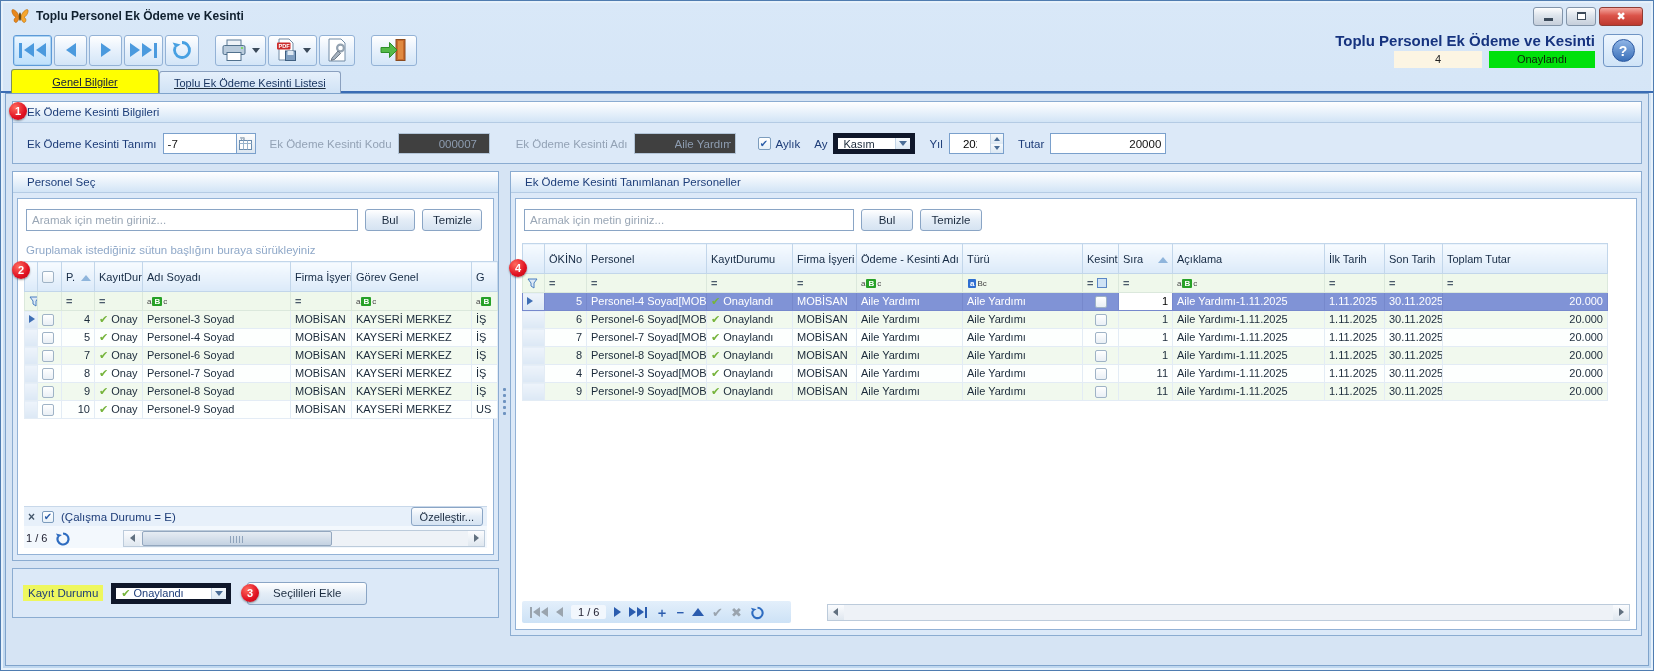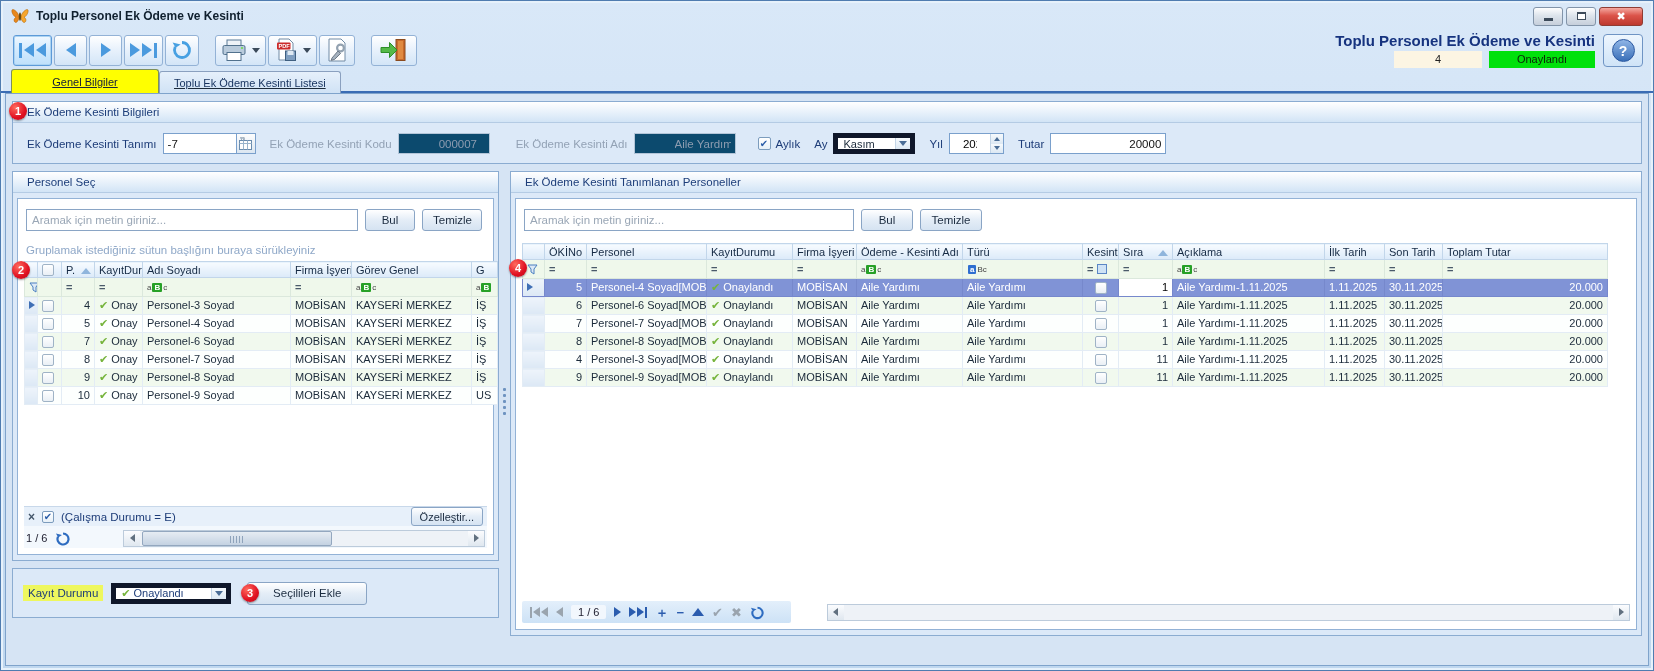--- a/index.html
+++ b/index.html
@@ -39,21 +39,21 @@
 
 .content{position:absolute;top:92px;left:4px;right:4px;bottom:4px;background:#d6e4f4;border:1px solid #7fa3cb;padding:7px 6px 6px 6px;}
 .groupbox{border:1px solid #8bacd1;background:#dce9f8;position:relative;}
 .group-header{height:21px;background:linear-gradient(#ffffff,#d2e4f6);border-bottom:1px solid #b4cbe4;display:flex;align-items:center;padding-left:14px;font-size:11.5px;color:#1d3e7a;}
 .badge{position:absolute;width:18px;height:18px;border-radius:50%;background:radial-gradient(circle at 35% 30%,#ff6a5e,#e01021 60%,#b50d1b);color:#fff;font-weight:bold;font-size:11px;display:flex;align-items:center;justify-content:center;z-index:30;box-shadow:0 1px 2px rgba(0,0,0,.4);}
 
 .form-row{display:flex;align-items:center;padding:10px 10px 9px 14px;}
 .lbl{color:#1d3c78;font-size:11.5px;margin-right:6px;white-space:nowrap;}
 .lbl.dis{color:#93a2b5;}
 input.txt{height:21px;border:1px solid #7aa0cc;background:#fff;font:11.5px "Liberation Sans","DejaVu Sans",sans-serif;padding:0 4px;color:#111;}
-input.txt.dis{background:#0c4a6e;color:#8d9cb0;border-color:#b3c5d8;padding-left:40px;}
+input.txt.dis{background:#404040;color:#8d9cb0;border-color:#b3c5d8;padding-left:40px;}
 input.txt.right{text-align:right;}
 .tanim-wrap{display:flex;margin-right:14px;}
 .mini-btn{width:19px;height:21px;border:1px solid #7aa0cc;border-left:none;background:linear-gradient(#fdfdfd,#dbe6f1);display:flex;align-items:center;justify-content:center;}
 .cb{width:13px;height:13px;border:1px solid #7c9cbd;border-radius:2px;background:linear-gradient(#fff,#e7f0f8);display:inline-flex;align-items:center;justify-content:center;flex:none;}
 .cb.checked::after{content:"✔";font-size:10px;color:#2b5da8;line-height:1;}
 .combo{height:21px;border:5px solid #0f172a;background:#fff;display:flex;align-items:center;padding-left:5px;position:relative;}
 .combo .cd{margin-left:auto;width:15px;height:100%;display:flex;align-items:center;justify-content:center;background:linear-gradient(#f6fafd,#dce8f3);border-left:1px solid #c2d4e6;}
 .tri-down{width:0;height:0;border:4px solid transparent;border-top:5px solid #4a6d96;border-bottom:0;}
 .spinner{display:flex;border:1px solid #7aa0cc;background:#fff;height:21px;}
 .spinner input{width:40px;border:none;text-align:right;font:11.5px "Liberation Sans","DejaVu Sans",sans-serif;padding:0 13px;}
@@ -71,21 +71,21 @@
 .left-body{height:357px;}
 .right-body{height:432px;}
 .search-row{display:flex;gap:7px;align-items:center;margin:4px 2px 0 2px;}
 .search-row input{flex:none;height:22px;border:1px solid #8aa5c5;padding:0 5px;font:11.5px "Liberation Sans","DejaVu Sans",sans-serif;color:#111;}
 .search-row input::placeholder{color:#9aa7b6;}
 .btn{height:22px;border:1px solid #8aa5c5;border-radius:3px;background:linear-gradient(#ffffff,#e4edf7 50%,#d5e3f2);font-size:11.5px;color:#1c2c40;padding:0 10px;}
 .group-hint{color:#8fa8c8;font-size:11.5px;margin:13px 2px 5px 2px;}
 
 .grid-wrap{position:relative;}
 table.grid{border-collapse:collapse;table-layout:fixed;font-size:11px;}
-table.grid th{background:linear-gradient(#f7fbff,#dbeaf9);border:1px solid #c2d6ea;font-weight:normal;color:#152a44;text-align:left;padding:0 4px;height:16px;overflow:hidden;white-space:nowrap;}
+table.grid th{background:linear-gradient(#f7fbff,#dbeaf9);border:1px solid #c2d6ea;font-weight:normal;color:#152a44;text-align:left;padding:0 4px;height:30px;overflow:hidden;white-space:nowrap;}
 table.grid td{border:1px solid #e3ecf5;padding:0 4px;height:17px;line-height:17px;overflow:hidden;white-space:nowrap;}
 tr.frow td{background:#eff8eb;border-color:#dbe8dc;height:18px;}
 td.ind,th.ind{background:linear-gradient(#eef4fb,#dce8f5);border-color:#c2d6ea;padding:0 2px;}
 td.num,th.num{text-align:right;}
 tr.r0{background:#f1f9ee;}
 tr.r1{background:#fdfffe;}
 .sort-up{display:inline-block;width:0;height:0;border:5px solid transparent;border-bottom:6px solid #8fb5dc;border-top:0;margin-left:6px;}
 .row-arrow{display:inline-block;width:0;height:0;border:4px solid transparent;border-left:6px solid #3f6fb5;border-right:0;}
 .okc{color:#76b43c;font-size:11px;margin-right:3px;}
 .f-eq{color:#4a5a6a;font-weight:bold;}

